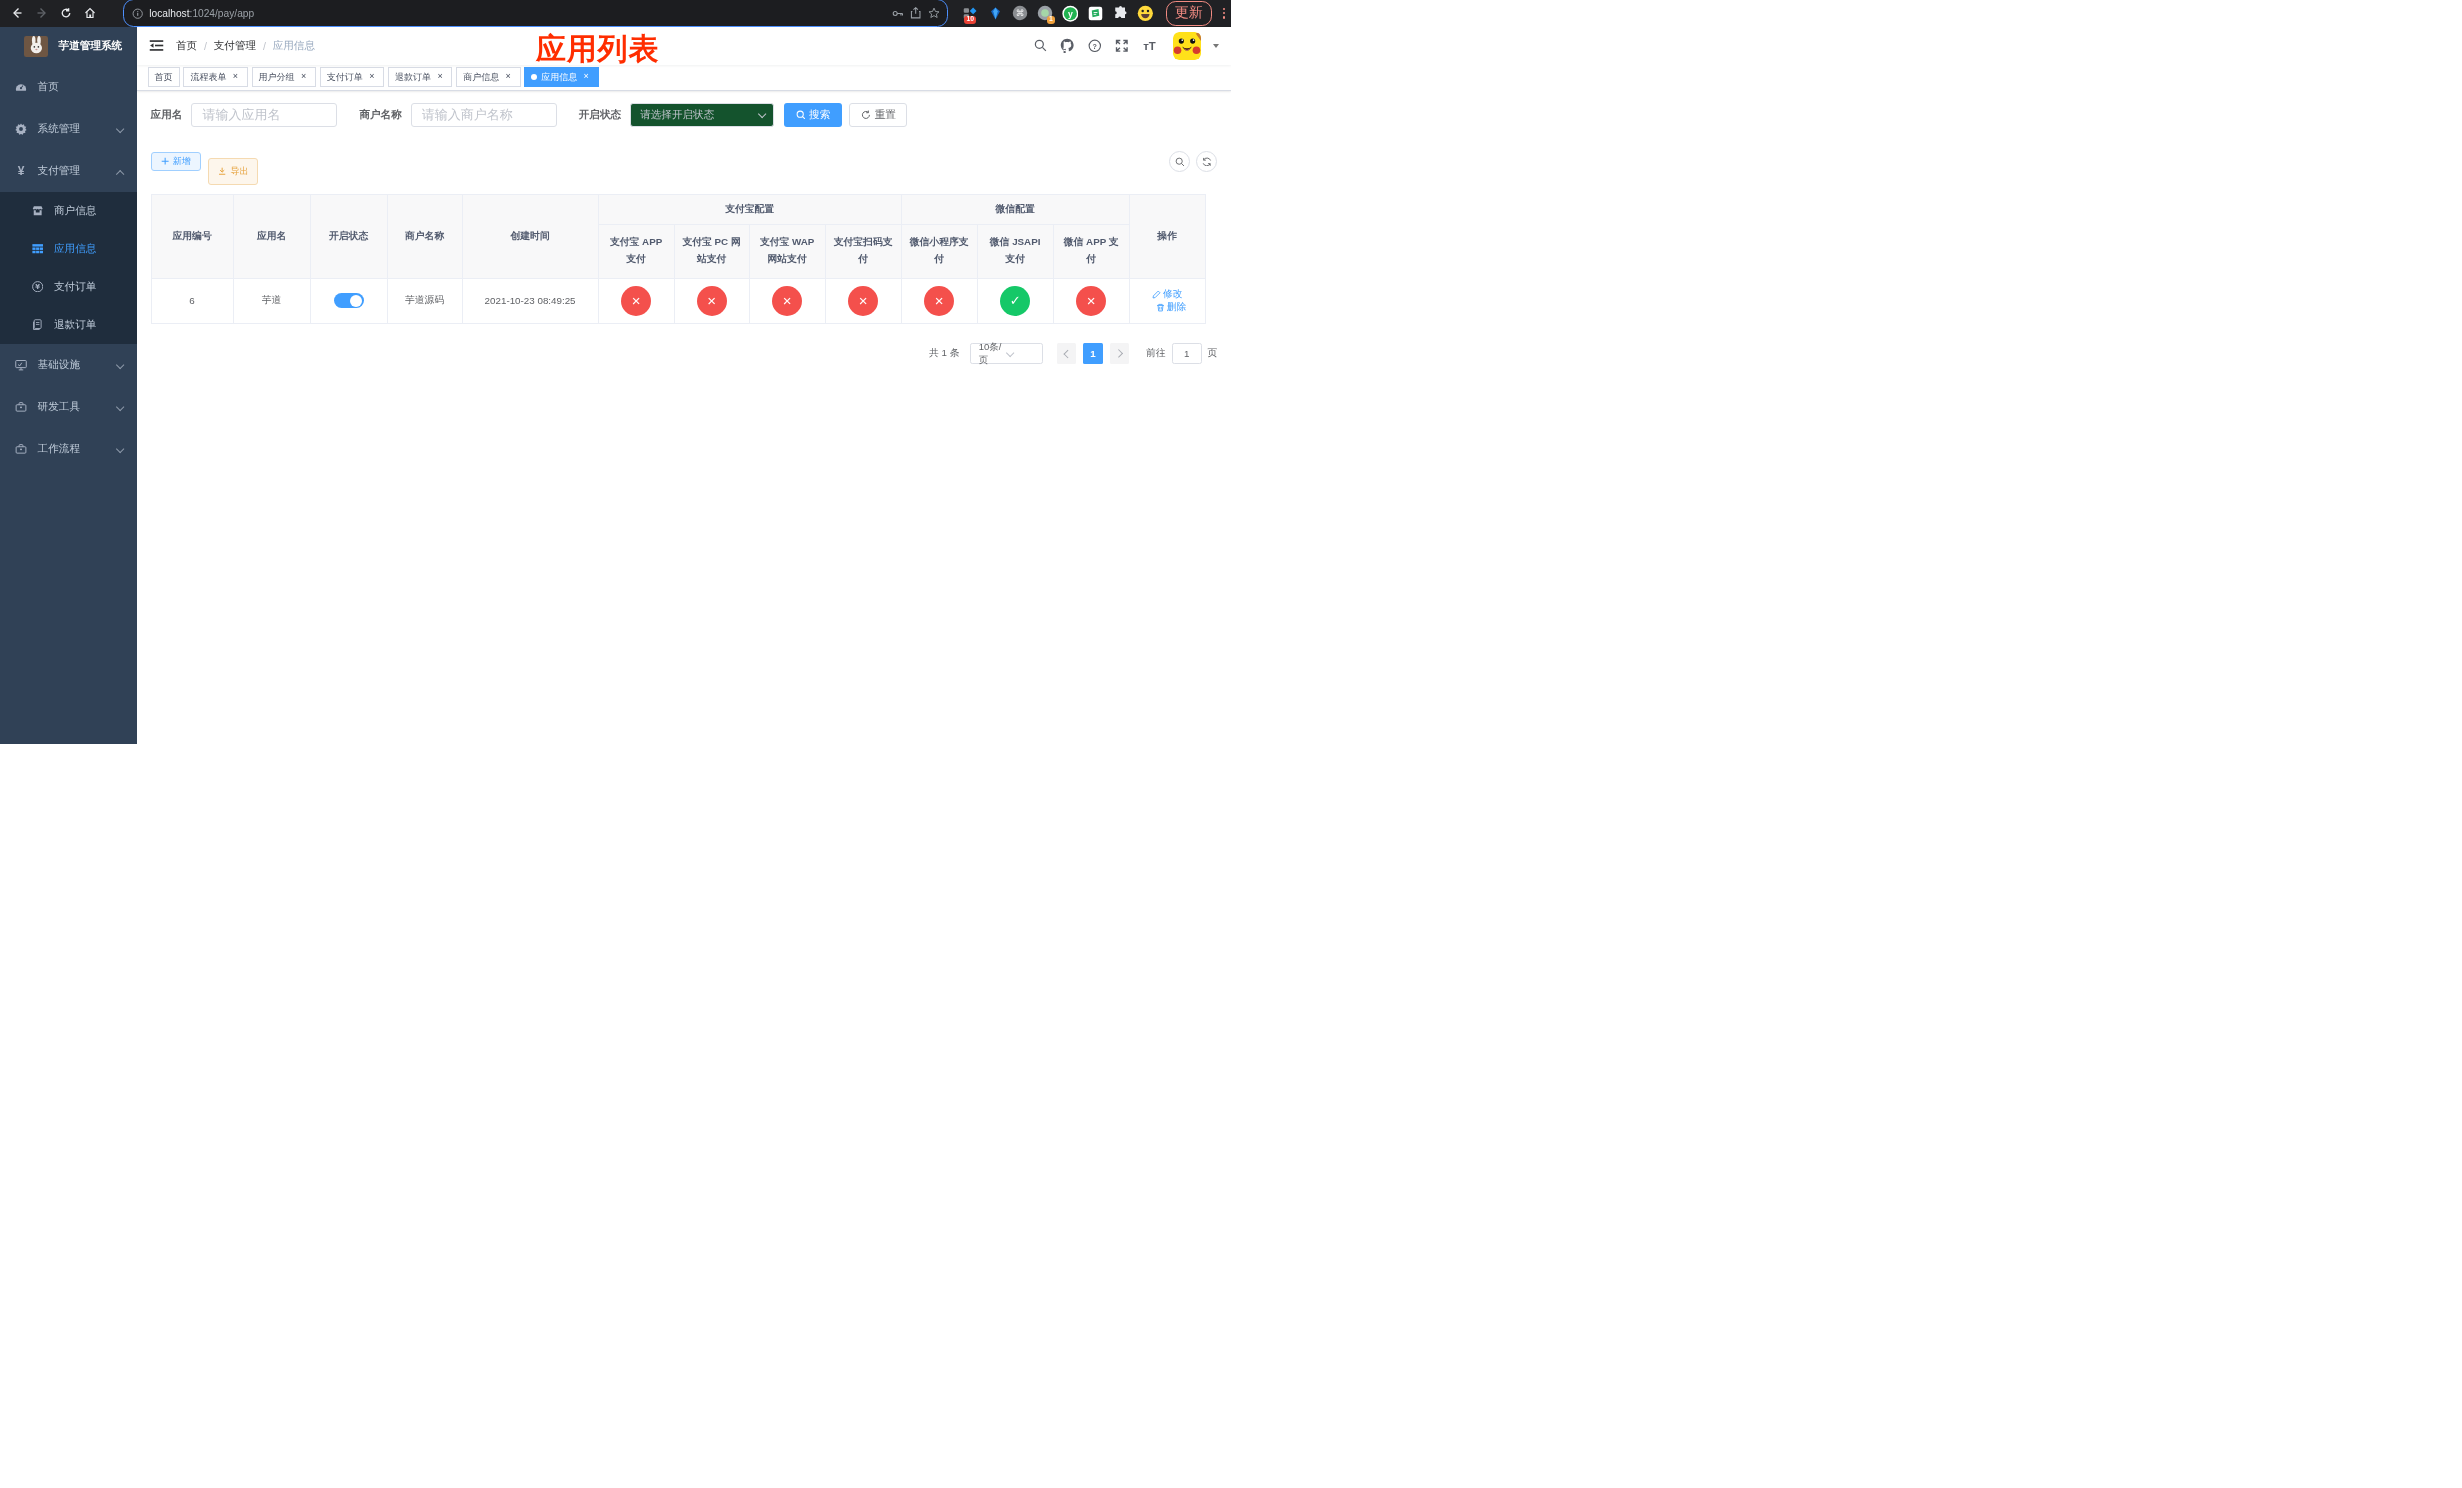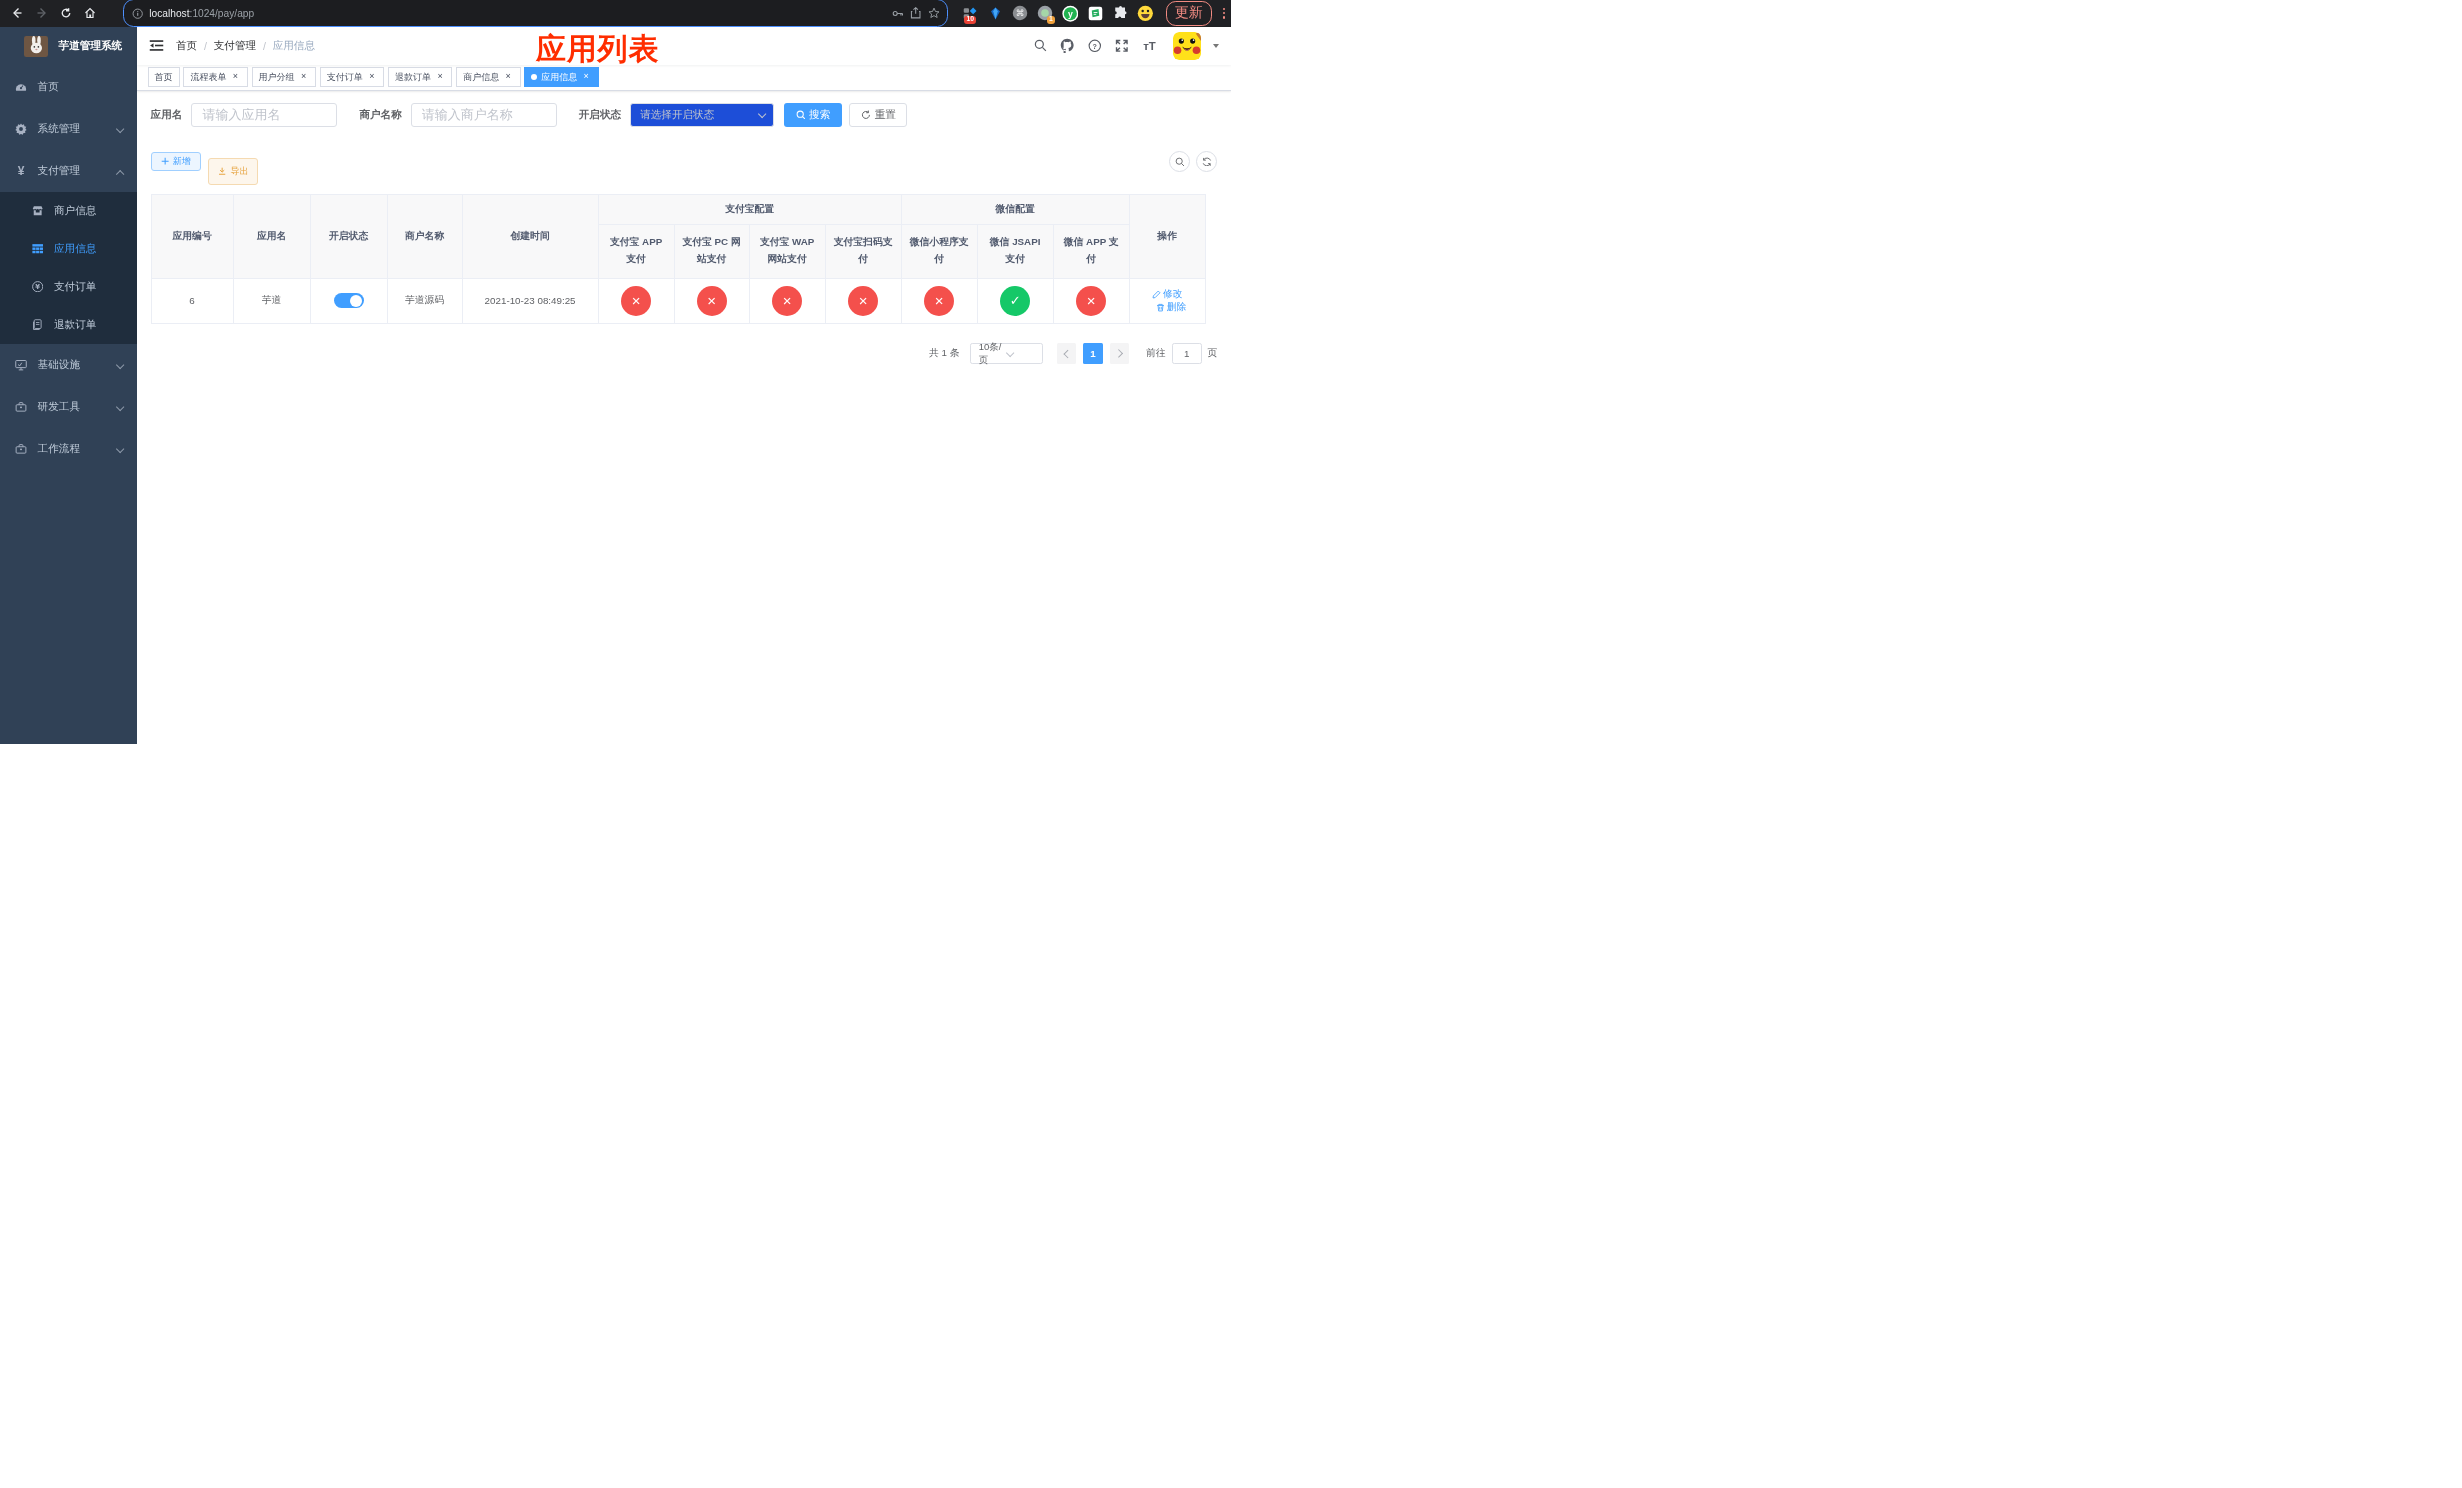--- a/index.html
+++ b/index.html
@@ -71,21 +71,21 @@
   .tag.active .tag-close{color:#fff;}
 
   .content{flex:1;padding:12px 13.6px;position:relative;}
 
   
   .filter-row{display:flex;align-items:center;}
   .f-label{font-weight:700;color:#606266;margin-right:9px;white-space:nowrap;}
   .f-input{width:146px;height:24px;border:0.8px solid #dcdfe6;border-radius:3px;padding:0 10px;font-size:13px;color:#606266;outline:none;background:#fff;font-family:inherit;}
   .f-input::placeholder{color:#c0c4cc;}
   .f-gap{width:22px;flex:none;}
-  .f-select{width:144px;height:24px;border:0.8px solid #dcdfe6;border-radius:3px;display:flex;align-items:center;padding:0 7.6px 0 9px;color:#c0c4cc;cursor:pointer;background:#1d4ed8;}
+  .f-select{width:144px;height:24px;border:0.8px solid #dcdfe6;border-radius:3px;display:flex;align-items:center;padding:0 7.6px 0 9px;color:#c0c4cc;cursor:pointer;background:#14532d;}
   .f-select .ph{flex:1;font-size:10.6px;}
   .sel-chev{width:6.8px;height:6.8px;position:relative;}
   .sel-chev::before{content:"";position:absolute;left:0;top:0;width:5.3px;height:5.3px;border-right:0.9px solid #c0c4cc;border-bottom:0.9px solid #c0c4cc;transform:rotate(45deg);}
   .btn{display:inline-flex;align-items:center;justify-content:center;gap:3.8px;border-radius:3px;font-size:10.6px;cursor:pointer;border:0.8px solid transparent;font-family:inherit;}
   .btn-search{height:24px;padding:0 10.6px;background:var(--accent,#409eff);color:#fff;margin-left:9.8px;}
   .btn-reset{height:24px;padding:0 10.6px;background:#fff;border-color:#dcdfe6;color:#606266;margin-left:7.6px;align-items:center;}
 
   
   .toolbar-row{display:flex;align-items:center;margin-top:12px;}
   .btn-add{height:19.7px;padding:0 9px;background:#ecf5ff;border-color:#a0cfff;color:var(--accent,#409eff);font-size:9px;}

